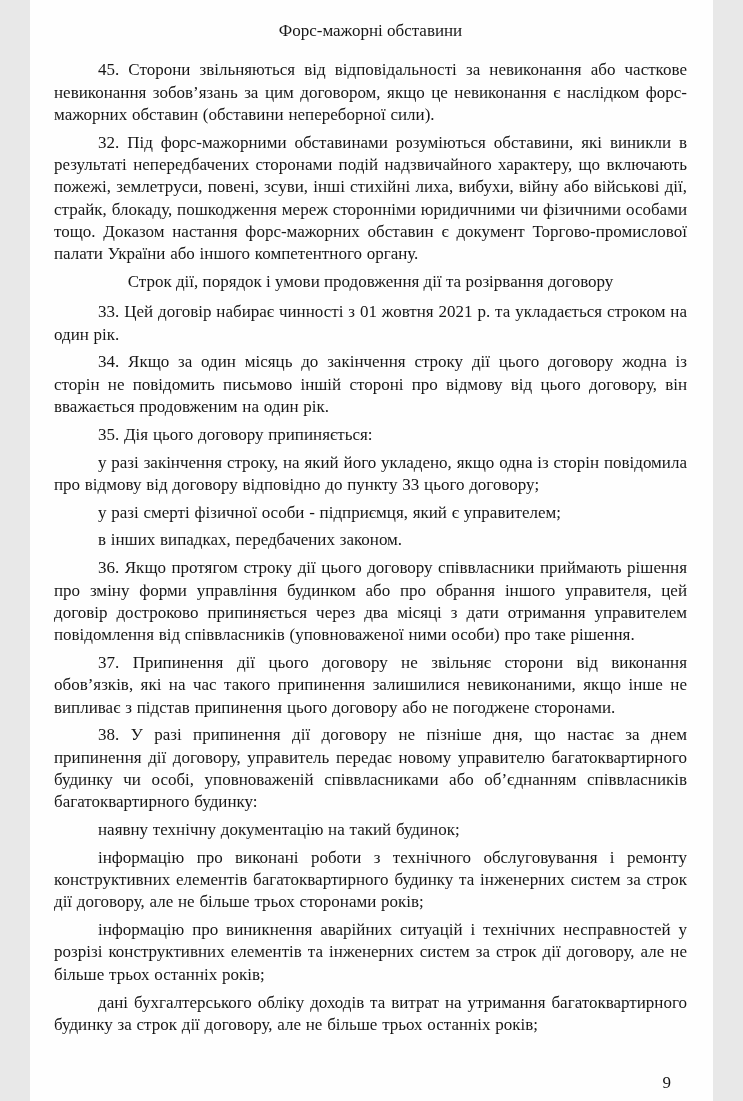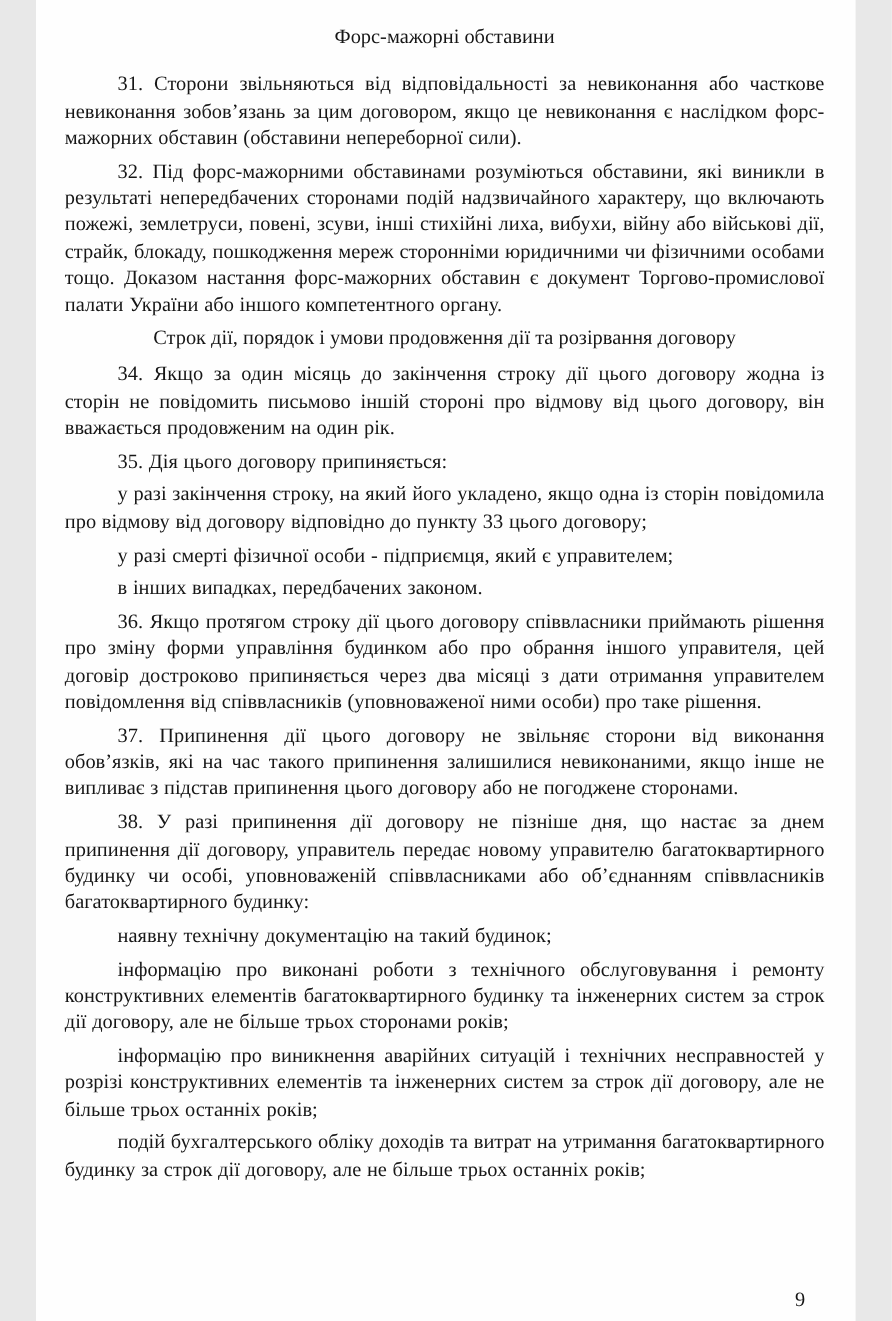--- a/index.html
+++ b/index.html
@@ -43,26 +43,27 @@
     color: #161616;
   }
 </style>
 </head>
 <body>
 
 <div class="page">
 
   <div class="doc-heading">Форс-мажорні обставини</div>
 
-  <p class="para">31. Сторони звільняються від відповідальності за невиконання або часткове невиконання зобов’язань за цим договором, якщо це невиконання є наслідком форс-мажорних обставин (обставини непереборної сили).</p>
+  <p class="para">45. Сторони звільняються від відповідальності за невиконання або часткове невиконання зобов’язань за цим договором, якщо це невиконання є наслідком форс-мажорних обставин (обставини непереборної сили).</p>
 
   <p class="para">32. Під форс-мажорними обставинами розуміються обставини, які виникли в результаті непередбачених сторонами подій надзвичайного характеру, що включають пожежі, землетруси, повені, зсуви, інші стихійні лиха, вибухи, війну або військові дії, страйк, блокаду, пошкодження мереж сторонніми юридичними чи фізичними особами тощо. Доказом настання форс-мажорних обставин є документ Торгово-промислової палати України або іншого компетентного органу.</p>
 
   <div class="doc-heading mid">Строк дії, порядок і умови продовження дії та розірвання договору</div>
 
+  <p class="para">33. Цей договір набирає чинності з 01 жовтня 2021 р. та укладається строком на один рік.</p>
 
   <p class="para">34. Якщо за один місяць до закінчення строку дії цього договору жодна із сторін не повідомить письмово іншій стороні про відмову від цього договору, він вважається продовженим на один рік.</p>
 
   <p class="para">35. Дія цього договору припиняється:</p>
 
   <p class="para">у разі закінчення строку, на який його укладено, якщо одна із сторін повідомила про відмову від договору відповідно до пункту 33 цього договору;</p>
 
 
   <p class="para">у разі смерті фізичної особи - підприємця, який є управителем;</p>
 
@@ -74,17 +75,17 @@
   <p class="para">37. Припинення дії цього договору не звільняє сторони від виконання обов’язків, які на час такого припинення залишилися невиконаними, якщо інше не випливає з підстав припинення цього договору або не погоджене сторонами.</p>
 
   <p class="para">38. У разі припинення дії договору не пізніше дня, що настає за днем припинення дії договору, управитель передає новому управителю багатоквартирного будинку чи особі, уповноваженій співвласниками або об’єднанням співвласників багатоквартирного будинку:</p>
 
   <p class="para">наявну технічну документацію на такий будинок;</p>
 
   <p class="para">інформацію про виконані роботи з технічного обслуговування і ремонту конструктивних елементів багатоквартирного будинку та інженерних систем за строк дії договору, але не більше трьох сторонами років;</p>
 
   <p class="para">інформацію про виникнення аварійних ситуацій і технічних несправностей у розрізі конструктивних елементів та інженерних систем за строк дії договору, але не більше трьох останніх років;</p>
 
-  <p class="para">подій бухгалтерського обліку доходів та витрат на утримання багатоквартирного будинку за строк дії договору, але не більше трьох останніх років;</p>
+  <p class="para">дані бухгалтерського обліку доходів та витрат на утримання багатоквартирного будинку за строк дії договору, але не більше трьох останніх років;</p>
 
   <div class="page-number">9</div>
 
 </div>
 
 </body></html>

